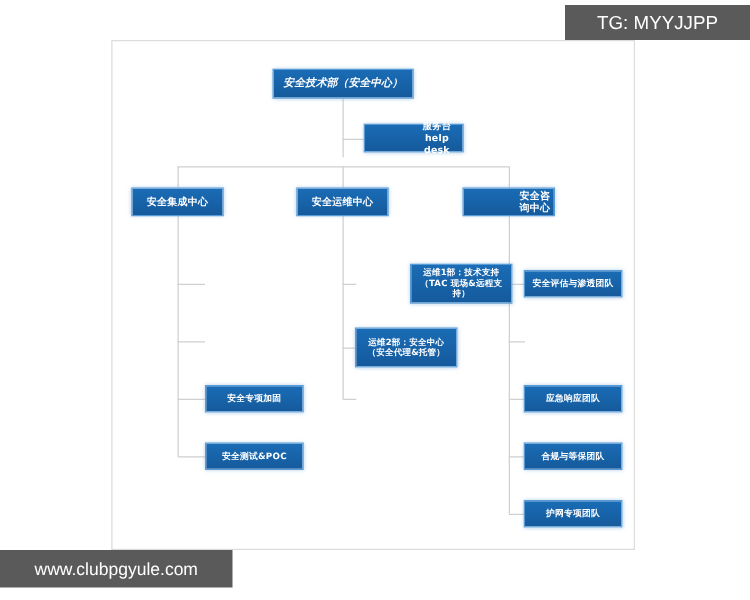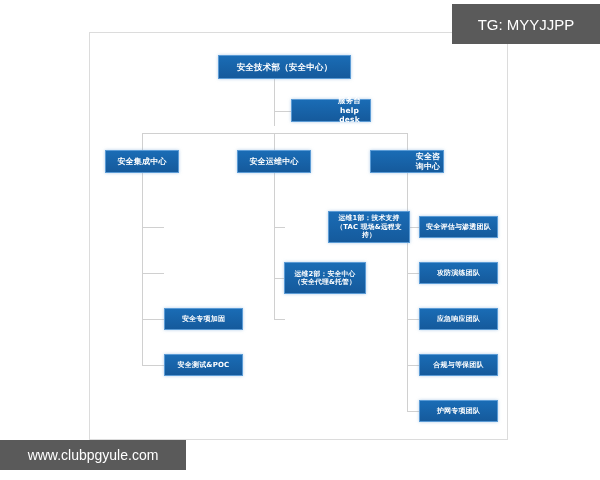--- a/index.html
+++ b/index.html
@@ -66,21 +66,21 @@
     color: #ffffff;
     display: flex;
     align-items: center;
     justify-content: center;
     font-family: "Liberation Sans", sans-serif;
   }
   #tg-badge {
     right: 0;
     top: 4px;
     width: 148px;
-    height: 40px;
+    height: 28px;
     font-size: 15px;
   }
   #site-watermark {
     left: 0;
     bottom: 10px;
     width: 186px;
     height: 30px;
     font-size: 14px;
   }
 </style>
@@ -110,38 +110,37 @@
   <div class="connector h" style="left:184px; top:245px; width:11px;"></div>
   <div class="connector h" style="left:184px; top:286px; width:11px;"></div>
 
   <div class="connector v" style="left:317px; top:139px; height:239px;"></div>
   <div class="connector h" style="left:317px; top:194px; width:13px;"></div>
   <div class="connector h" style="left:317px; top:240px; width:13px;"></div>
   <div class="connector h" style="left:317px; top:286px; width:13px;"></div>
   <div class="connector h" style="left:317px; top:332px; width:13px;"></div>
   <div class="connector h" style="left:317px; top:378px; width:13px;"></div>
 
-  <div class="node t1" style="left:128px; top:22px; width:133px; height:24px;">安全技术部（安全中心）</div>
+  <div class="node t1" style="left:128px; top:22px; width:113px; height:24px;font-style:italic;">安全技术部（安全中心）</div>
 
   <div class="node helpdesk" style="left:201px; top:66px; width:80px; height:23px;padding-left:39px;">服务台 help desk</div>
 
   <div class="node t2" style="left:15px; top:117px; width:74px; height:23px;">安全集成中心</div>
   <div class="node t2" style="left:147px; top:117px; width:74px; height:23px;">安全运维中心</div>
   <div class="node t2" style="left:280px; top:117px; width:74px; height:23px;padding-left:44px;">安全咨询中心</div>
 
   <div class="node leaf" style="left:74px; top:275px; width:79px; height:22px;">安全专项加固</div>
   <div class="node leaf" style="left:74px; top:321px; width:79px; height:22px;">安全测试&amp;POC</div>
 
   <div class="node leaf2" style="left:194px; top:178px; width:82px; height:32px;margin-left:44px;">运维1部：技术支持
 （TAC 现场&amp;远程支持）</div>
   <div class="node leaf2" style="left:194px; top:229px; width:82px; height:32px;">运维2部：安全中心
 （安全代理&amp;托管）</div>
 
   <div class="node leaf" style="left:329px; top:183px; width:79px; height:22px;">安全评估与渗透团队</div>
-  <div class="node leaf" style="left:329px; top:229px; width:79px; height:22px;">攻防演练团队</div>
   <div class="node leaf" style="left:329px; top:275px; width:79px; height:22px;">应急响应团队</div>
   <div class="node leaf" style="left:329px; top:321px; width:79px; height:22px;">合规与等保团队</div>
   <div class="node leaf" style="left:329px; top:367px; width:79px; height:22px;">护网专项团队</div>
 
 </div>
 
 <div class="overlay-badge" id="tg-badge">TG: MYYJJPP</div>
 
 <div class="overlay-badge" id="site-watermark">www.clubpgyule.com</div>
 

